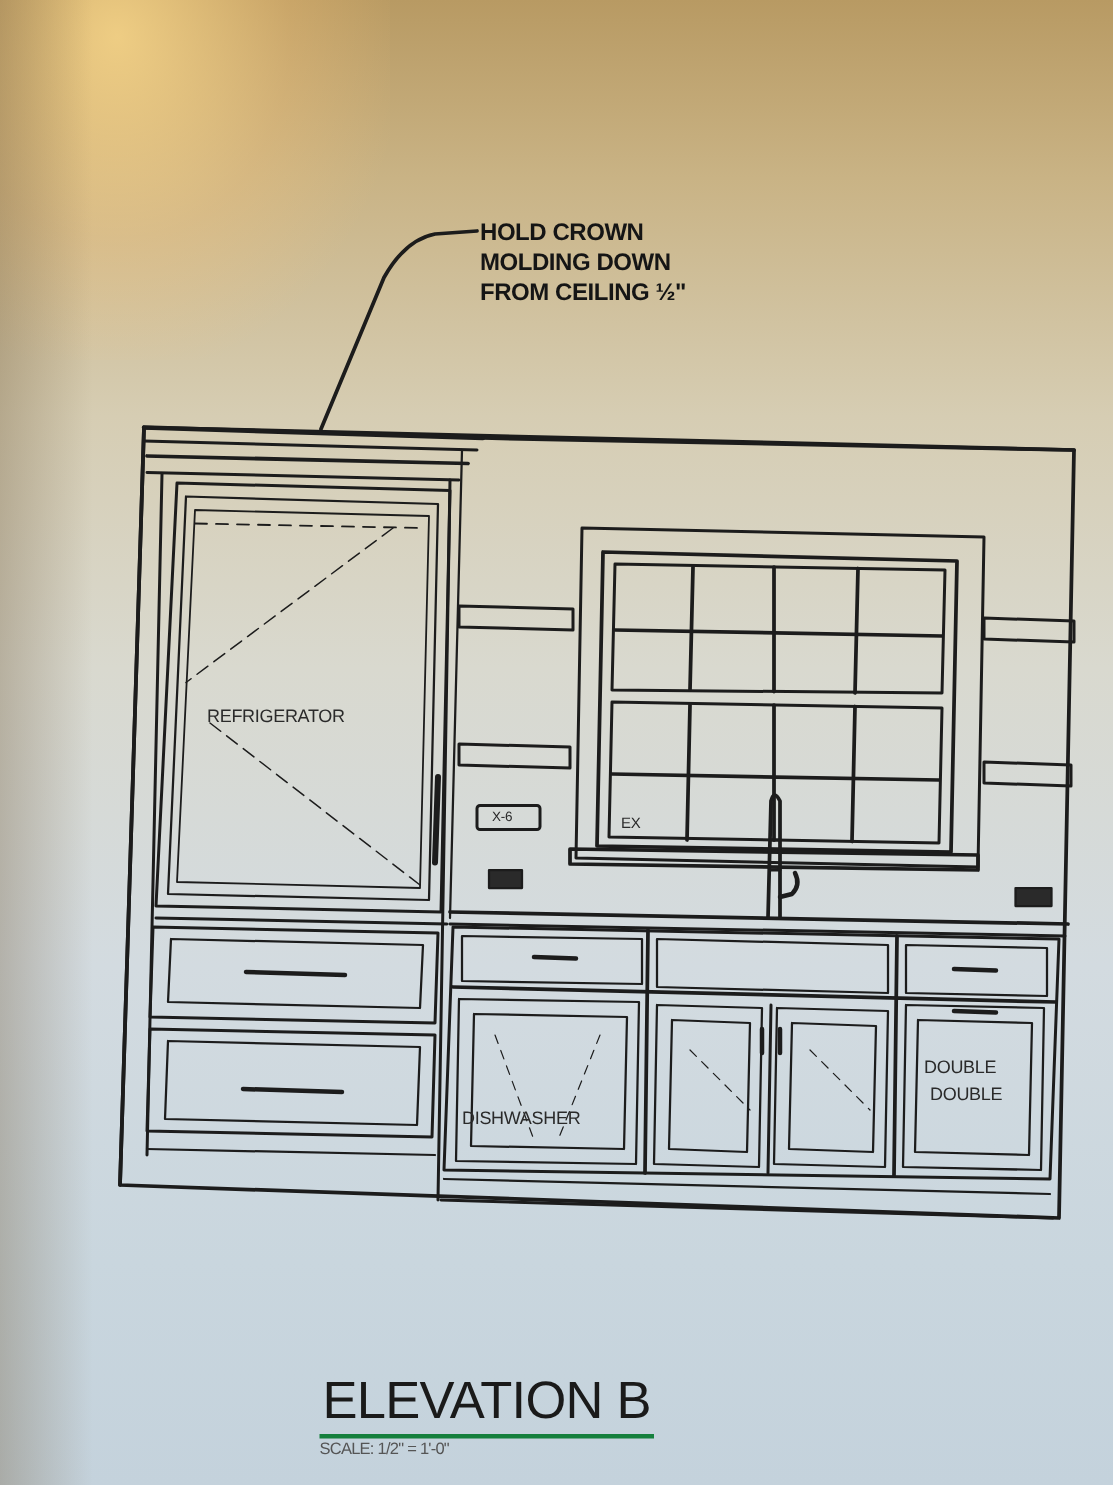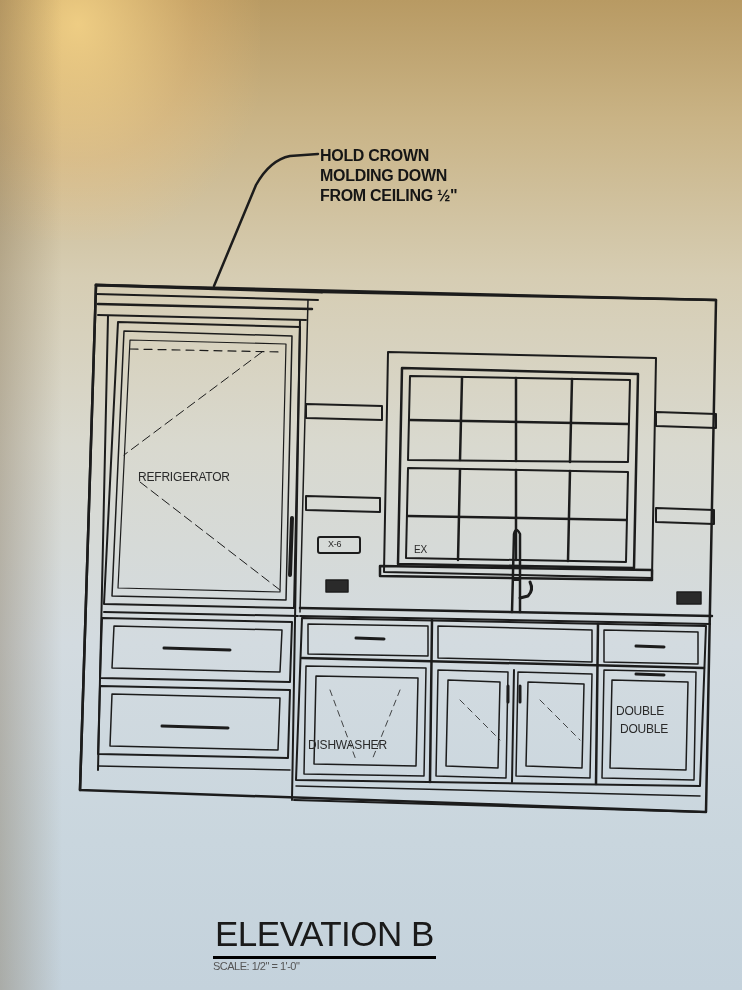--- a/index.html
+++ b/index.html
@@ -23,21 +23,21 @@
       position: absolute; left: 320px; top: 146px;
       font-weight: bold; font-size: 16px; line-height: 20px; letter-spacing: -0.3px;
       color: #151515; white-space: pre; text-transform: uppercase;
     }
     .label {
       position: absolute; font-size: 12px; color: #2a2a2a; letter-spacing: -0.2px; white-space: pre;
     }
     .title {
       position: absolute; left: 213px; top: 914px;
       font-size: 35px; color: #1a1a1a; letter-spacing: -0.5px;
-      padding: 0 2px 2px 2px; border-bottom: 3px solid #000000;
+      padding: 0 2px 2px 2px; border-bottom: 3px solid #15803d;
     }
     .scale {
       position: absolute; left: 213px; top: 960px;
       font-size: 11px; color: #555; letter-spacing: -0.5px; white-space: pre;
     }
   </style>
 </head>
 <body>
 
 <div class="glare"></div>

